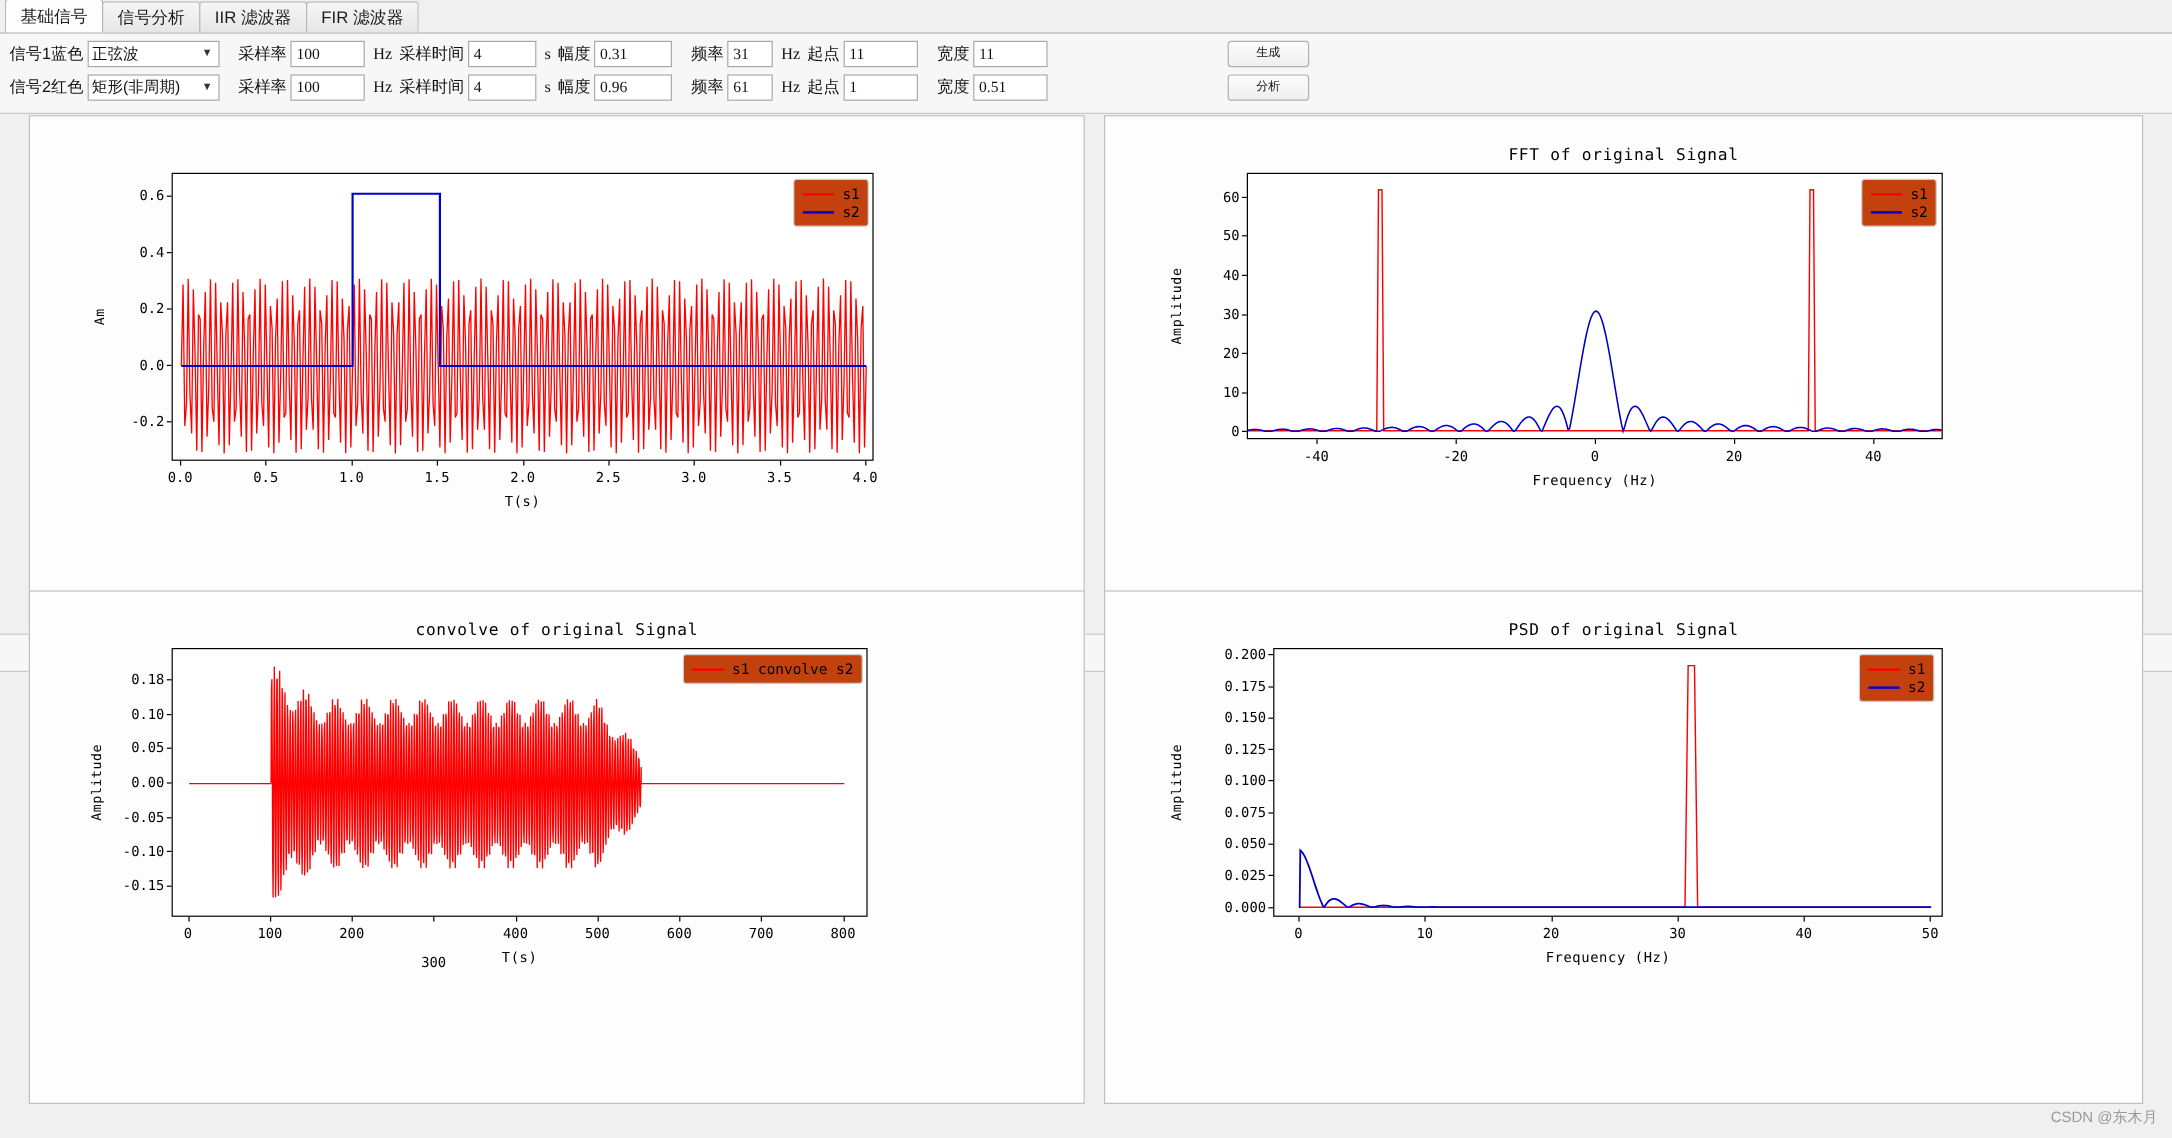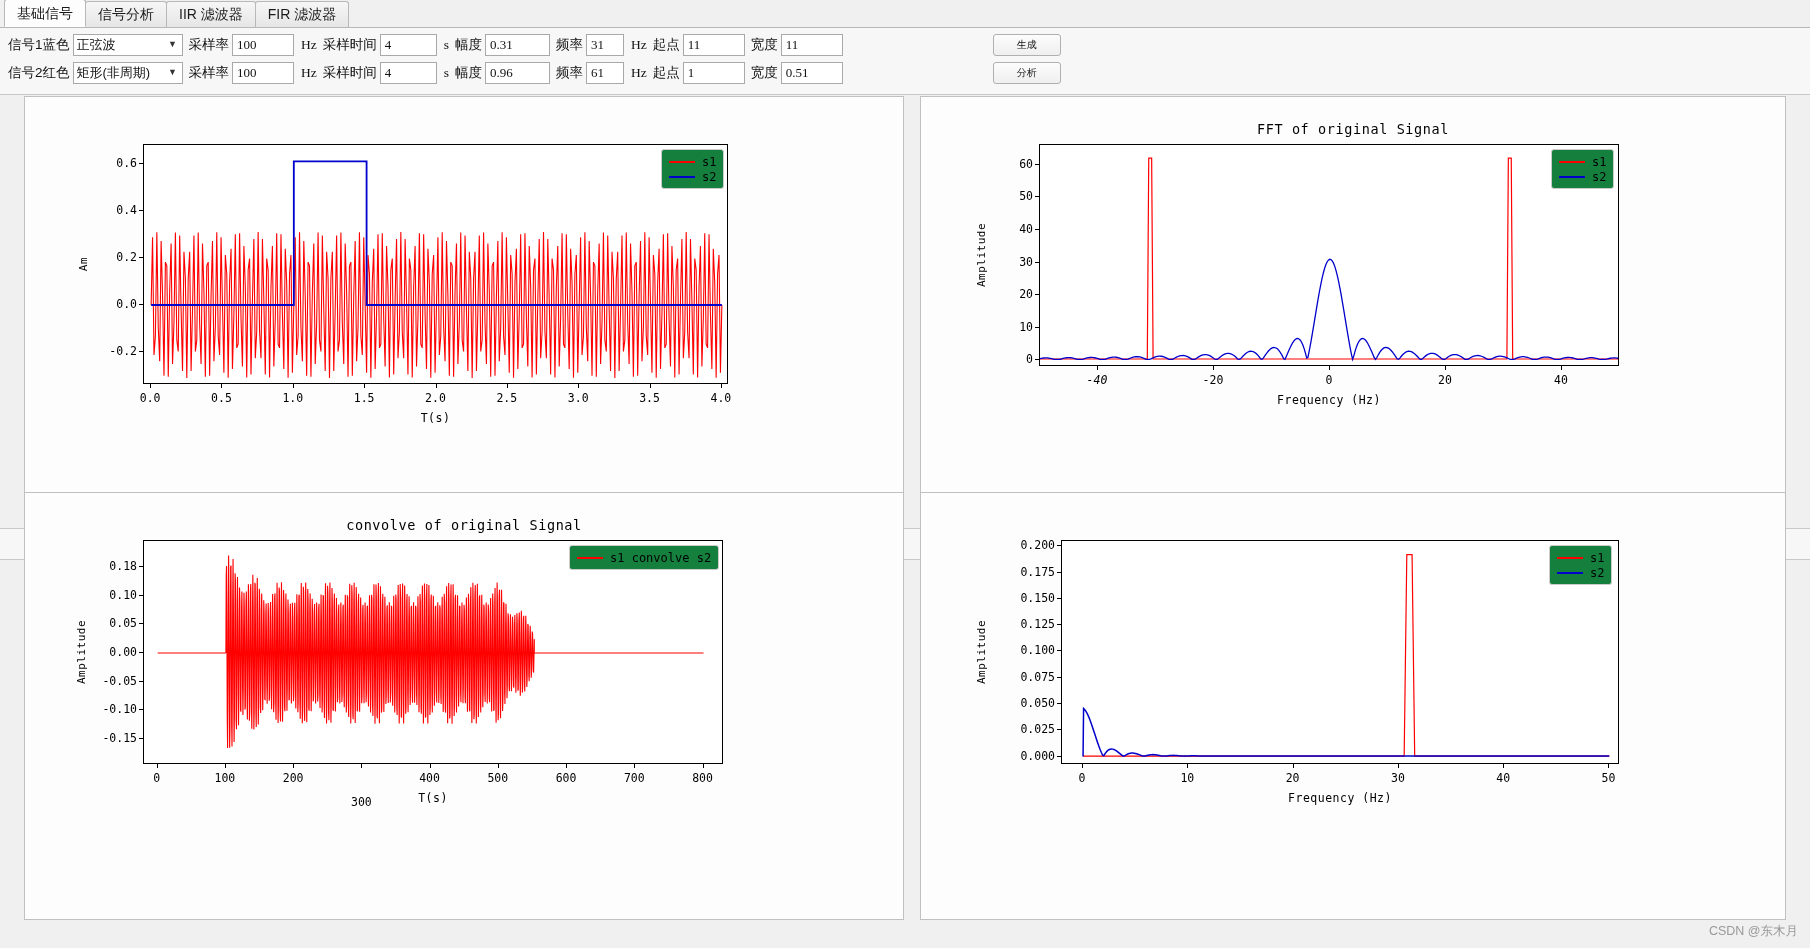--- a/index.html
+++ b/index.html
@@ -57,21 +57,21 @@
     align-items: center;
     height: 25px;
     margin-bottom: 3px;
     white-space: nowrap;
   }
   .lbl {
     font-size: 13.5px;
     color: #111;
     margin-right: 3px;
   }
-  .lbl.sp { margin-left: 6px; }
+  .lbl.sp { margin-left: 16px; }
   .unit {
     font-size: 13.5px;
     color: #111;
     margin: 0 6px 0 7px;
     font-family: "Liberation Serif", serif;
   }
   .select {
     width: 110px; height: 22px;
     border: 1px solid #a9a9a9;
     background: #fff;
@@ -206,21 +206,21 @@
     font-family: "DejaVu Sans Mono", monospace;
   }
   .tickm {
     position: absolute;
     background: #000;
   }
   .legend {
     position: absolute;
     border: 1px solid #ccc;
     border-radius: 3px;
-    background: #15803d;
+    background: #c2410c;
     padding: 4px 7px;
     font-size: 12px;
     font-family: "DejaVu Sans Mono", monospace;
   }
   .legrow {
     display: flex; align-items: center;
     height: 15px;
     white-space: nowrap;
   }
   .legline {
@@ -376,21 +376,21 @@
         <div class="ytick" style="left:70px; width:42px; top:131.88235294117646px;">40</div>
         <div class="tickm" style="left:114px; top:131.88235294117646px; width:4px; height:1px;"></div>
         <div class="ytick" style="left:70px; width:42px; top:164.52941176470588px;">30</div>
         <div class="tickm" style="left:114px; top:164.52941176470588px; width:4px; height:1px;"></div>
         <div class="ytick" style="left:70px; width:42px; top:197.1764705882353px;">20</div>
         <div class="tickm" style="left:114px; top:197.1764705882353px; width:4px; height:1px;"></div>
         <div class="ytick" style="left:70px; width:42px; top:229.8235294117647px;">10</div>
         <div class="tickm" style="left:114px; top:229.8235294117647px; width:4px; height:1px;"></div>
         <div class="ytick" style="left:70px; width:42px; top:262.47058823529414px;">0</div>
         <div class="tickm" style="left:114px; top:262.47058823529414px; width:4px; height:1px;"></div>
-        <div class="xtick" style="left:176px; top:276px;font-style:italic;">-40</div>
+        <div class="xtick" style="left:176px; top:276px;">-40</div>
         <div class="tickm" style="left:176px; top:269px; width:1px; height:4px;"></div>
         <div class="xtick" style="left:292px; top:276px;">-20</div>
         <div class="tickm" style="left:292px; top:269px; width:1px; height:4px;"></div>
         <div class="xtick" style="left:408px; top:276px;">0</div>
         <div class="tickm" style="left:408px; top:269px; width:1px; height:4px;"></div>
         <div class="xtick" style="left:524px; top:276px;">20</div>
         <div class="tickm" style="left:524px; top:269px; width:1px; height:4px;"></div>
         <div class="xtick" style="left:640px; top:276px;">40</div>
         <div class="tickm" style="left:640px; top:269px; width:1px; height:4px;"></div>
         <div class="xlab" style="left:118px; width:580px; top:296px;">Frequency (Hz)</div>
@@ -462,20 +462,21 @@
           <div class="legrow">
                <span class="legline" style="background:#ff0000;"></span>
                <span>s1 convolve s2</span>
              </div>
         </div>
       </div>
   </div>
 
   <div class="panel" id="panel-psd" style="left: 920px; top: 404px; width: 866px; height: 428px;">
     <div class="chart" id="chart-psd">
+        <div class="ctitle" style="top:24px;">PSD of original Signal</div>
         <div class="axes" style="left:140px; top:47px; width:558px; height:224px;">
              <svg width="558" height="224" viewBox="0 0 558 224">
             <polyline fill="none" stroke="#ff0000" stroke-width="1.2" points="21.06,215.0610 23.69,215.0610 26.32,215.0610 28.95,215.0610 31.58,215.0610 34.22,215.0610 36.85,215.0610 39.48,215.0610 42.11,215.0610 44.75,215.0610 47.38,215.0610 50.01,215.0610 52.64,215.0610 55.27,215.0610 57.91,215.0610 60.54,215.0610 63.17,215.0610 65.80,215.0610 68.43,215.0610 71.07,215.0610 73.70,215.0610 76.33,215.0610 78.96,215.0610 81.59,215.0610 84.23,215.0610 86.86,215.0610 89.49,215.0610 92.12,215.0610 94.75,215.0610 97.39,215.0610 100.02,215.0610 102.65,215.0610 105.28,215.0610 107.92,215.0610 110.55,215.0610 113.18,215.0610 115.81,215.0610 118.44,215.0610 121.08,215.0610 123.71,215.0610 126.34,215.0610 128.97,215.0610 131.60,215.0610 134.24,215.0610 136.87,215.0610 139.50,215.0610 142.13,215.0610 144.76,215.0610 147.40,215.0610 150.03,215.0610 152.66,215.0610 155.29,215.0610 157.92,215.0610 160.56,215.0610 163.19,215.0610 165.82,215.0610 168.45,215.0610 171.08,215.0610 173.72,215.0610 176.35,215.0610 178.98,215.0610 181.61,215.0610 184.25,215.0610 186.88,215.0610 189.51,215.0610 192.14,215.0610 194.77,215.0610 197.41,215.0610 200.04,215.0610 202.67,215.0610 205.30,215.0610 207.93,215.0610 210.57,215.0610 213.20,215.0610 215.83,215.0610 218.46,215.0610 221.09,215.0610 223.73,215.0610 226.36,215.0610 228.99,215.0610 231.62,215.0610 234.25,215.0610 236.89,215.0610 239.52,215.0610 242.15,215.0610 244.78,215.0610 247.42,215.0610 250.05,215.0610 252.68,215.0610 255.31,215.0610 257.94,215.0610 260.58,215.0610 263.21,215.0610 265.84,215.0610 268.47,215.0610 271.10,215.0610 273.74,215.0610 276.37,215.0610 279.00,215.0610 281.63,215.0610 284.26,215.0610 286.90,215.0610 289.53,215.0610 292.16,215.0610 294.79,215.0610 297.42,215.0610 300.06,215.0610 302.69,215.0610 305.32,215.0610 307.95,215.0610 310.58,215.0610 313.22,215.0610 315.85,215.0610 318.48,215.0610 321.11,215.0610 323.75,215.0610 326.38,215.0610 329.01,215.0610 331.64,215.0610 334.27,215.0610 336.91,215.0610 339.54,215.0610 342.17,215.0610 344.80,13.6714 347.43,13.6714 350.07,13.6714 352.70,215.0610 355.33,215.0610 357.96,215.0610 360.59,215.0610 363.23,215.0610 365.86,215.0610 368.49,215.0610 371.12,215.0610 373.75,215.0610 376.39,215.0610 379.02,215.0610 381.65,215.0610 384.28,215.0610 386.92,215.0610 389.55,215.0610 392.18,215.0610 394.81,215.0610 397.44,215.0610 400.08,215.0610 402.71,215.0610 405.34,215.0610 407.97,215.0610 410.60,215.0610 413.24,215.0610 415.87,215.0610 418.50,215.0610 421.13,215.0610 423.76,215.0610 426.40,215.0610 429.03,215.0610 431.66,215.0610 434.29,215.0610 436.92,215.0610 439.56,215.0610 442.19,215.0610 444.82,215.0610 447.45,215.0610 450.08,215.0610 452.72,215.0610 455.35,215.0610 457.98,215.0610 460.61,215.0610 463.25,215.0610 465.88,215.0610 468.51,215.0610 471.14,215.0610 473.77,215.0610 476.41,215.0610 479.04,215.0610 481.67,215.0610 484.30,215.0610 486.93,215.0610 489.57,215.0610 492.20,215.0610 494.83,215.0610 497.46,215.0610 500.09,215.0610 502.73,215.0610 505.36,215.0610 507.99,215.0610 510.62,215.0610 513.25,215.0610 515.89,215.0610 518.52,215.0610 521.15,215.0610 523.78,215.0610 526.42,215.0610 529.05,215.0610 531.68,215.0610 534.31,215.0610 536.94,215.0610 539.58,215.0610 542.21,215.0610 544.84,215.0610 547.47,215.0610"></polyline>
             <polyline fill="none" stroke="#0000cc" stroke-width="1.5" points="21.056603773584904,215.5868544600939 21.58,167.5541 22.85,168.7951 24.11,170.5940 25.37,172.9007 26.64,175.6550 27.90,178.7884 29.16,182.2260 30.43,185.8888 31.69,189.6956 32.95,193.5654 34.22,197.4192 35.48,201.1821 36.74,204.7850 38.01,208.1662 39.27,211.2724 40.53,214.0600 41.80,214.6781 43.06,212.6174 44.32,210.9438 45.59,209.6592 46.85,208.7556 48.11,208.2159 49.38,208.0150 50.64,208.1209 51.90,208.4958 53.17,209.0979 54.43,209.8827 55.69,210.8041 56.96,211.8163 58.22,212.8748 59.48,213.9377 60.75,214.9559 62.01,214.9559 63.28,214.3798 64.54,213.6332 65.80,213.0224 67.07,212.5583 68.33,212.2456 69.59,212.0836 70.86,212.0664 72.12,212.1833 73.38,212.4198 74.65,212.7583 75.91,213.1788 77.17,213.6598 78.44,214.1794 79.70,214.7156 80.96,214.9559 82.23,214.9559 83.49,214.9505 84.75,214.5383 86.02,214.1930 87.28,213.9230 88.54,213.7334 89.81,213.6260 91.07,213.5994 92.33,213.6497 93.60,213.7700 94.86,213.9516 96.12,214.1839 97.39,214.4552 98.65,214.7530 99.91,214.9559 101.18,214.9559 102.44,214.9559 103.70,214.9559 104.97,214.9559 106.23,214.7481 107.49,214.5789 108.76,214.4574 110.02,214.3854 111.28,214.3629 112.55,214.3879 113.81,214.4569 115.07,214.5649 116.34,214.7057 117.60,214.8722 118.86,214.9559 120.13,214.9559 121.39,214.9559 122.65,214.9559 123.92,214.9559 125.18,214.9559 126.44,214.9559 127.71,214.9410 128.97,214.8600 130.24,214.8107 131.50,214.7932 132.76,214.8067 134.03,214.8490 135.29,214.9172 136.55,214.9559 137.82,214.9559 139.08,214.9559 140.34,214.9559 141.61,214.9559 142.87,214.9559 144.13,214.9559 145.40,214.9559 146.66,214.9559 147.92,214.9559 149.19,214.9559 150.45,214.9559 151.71,214.9559 152.98,214.9559 154.24,214.9559 155.50,214.9559 156.77,214.9559 158.03,214.9559 159.29,214.9559 160.56,214.9559 161.82,214.9559 163.08,214.9559 164.35,214.9559 165.61,214.9559 166.87,214.9559 168.14,214.9559 169.40,214.9559 170.66,214.9559 171.93,214.9559 173.19,214.9559 174.45,214.9559 175.72,214.9559 176.98,214.9559 178.24,214.9559 179.51,214.9559 180.77,214.9559 182.03,214.9559 183.30,214.9559 184.56,214.9559 185.82,214.9559 187.09,214.9559 188.35,214.9559 189.61,214.9559 190.88,214.9559 192.14,214.9559 193.40,214.9559 194.67,214.9559 195.93,214.9559 197.20,214.9559 198.46,214.9559 199.72,214.9559 200.99,214.9559 202.25,214.9559 203.51,214.9559 204.78,214.9559 206.04,214.9559 207.30,214.9559 208.57,214.9559 209.83,214.9559 211.09,214.9559 212.36,214.9559 213.62,214.9559 214.88,214.9559 216.15,214.9559 217.41,214.9559 218.67,214.9559 219.94,214.9559 221.20,214.9559 222.46,214.9559 223.73,214.9559 224.99,214.9559 226.25,214.9559 227.52,214.9559 228.78,214.9559 230.04,214.9559 231.31,214.9559 232.57,214.9559 233.83,214.9559 235.10,214.9559 236.36,214.9559 237.62,214.9559 238.89,214.9559 240.15,214.9559 241.41,214.9559 242.68,214.9559 243.94,214.9559 245.20,214.9559 246.47,214.9559 247.73,214.9559 248.99,214.9559 250.26,214.9559 251.52,214.9559 252.78,214.9559 254.05,214.9559 255.31,214.9559 256.57,214.9559 257.84,214.9559 259.10,214.9559 260.36,214.9559 261.63,214.9559 262.89,214.9559 264.16,214.9559 265.42,214.9559 266.68,214.9559 267.95,214.9559 269.21,214.9559 270.47,214.9559 271.74,214.9559 273.00,214.9559 274.26,214.9559 275.53,214.9559 276.79,214.9559 278.05,214.9559 279.32,214.9559 280.58,214.9559 281.84,214.9559 283.11,214.9559 284.37,214.9559 285.63,214.9559 286.90,214.9559 288.16,214.9559 289.42,214.9559 290.69,214.9559 291.95,214.9559 293.21,214.9559 294.48,214.9559 295.74,214.9559 297.00,214.9559 298.27,214.9559 299.53,214.9559 300.79,214.9559 302.06,214.9559 303.32,214.9559 304.58,214.9559 305.85,214.9559 307.11,214.9559 308.37,214.9559 309.64,214.9559 310.90,214.9559 312.16,214.9559 313.43,214.9559 314.69,214.9559 315.95,214.9559 317.22,214.9559 318.48,214.9559 319.74,214.9559 321.01,214.9559 322.27,214.9559 323.53,214.9559 324.80,214.9559 326.06,214.9559 327.32,214.9559 328.59,214.9559 329.85,214.9559 331.12,214.9559 332.38,214.9559 333.64,214.9559 334.91,214.9559 336.17,214.9559 337.43,214.9559 338.70,214.9559 339.96,214.9559 341.22,214.9559 342.49,214.9559 343.75,214.9559 345.01,214.9559 346.28,214.9559 347.54,214.9559 348.80,214.9559 350.07,214.9559 351.33,214.9559 352.59,214.9559 353.86,214.9559 355.12,214.9559 356.38,214.9559 357.65,214.9559 358.91,214.9559 360.17,214.9559 361.44,214.9559 362.70,214.9559 363.96,214.9559 365.23,214.9559 366.49,214.9559 367.75,214.9559 369.02,214.9559 370.28,214.9559 371.54,214.9559 372.81,214.9559 374.07,214.9559 375.33,214.9559 376.60,214.9559 377.86,214.9559 379.12,214.9559 380.39,214.9559 381.65,214.9559 382.91,214.9559 384.18,214.9559 385.44,214.9559 386.70,214.9559 387.97,214.9559 389.23,214.9559 390.49,214.9559 391.76,214.9559 393.02,214.9559 394.28,214.9559 395.55,214.9559 396.81,214.9559 398.08,214.9559 399.34,214.9559 400.60,214.9559 401.87,214.9559 403.13,214.9559 404.39,214.9559 405.66,214.9559 406.92,214.9559 408.18,214.9559 409.45,214.9559 410.71,214.9559 411.97,214.9559 413.24,214.9559 414.50,214.9559 415.76,214.9559 417.03,214.9559 418.29,214.9559 419.55,214.9559 420.82,214.9559 422.08,214.9559 423.34,214.9559 424.61,214.9559 425.87,214.9559 427.13,214.9559 428.40,214.9559 429.66,214.9559 430.92,214.9559 432.19,214.9559 433.45,214.9559 434.71,214.9559 435.98,214.9559 437.24,214.9559 438.50,214.9559 439.77,214.9559 441.03,214.9559 442.29,214.9559 443.56,214.9559 444.82,214.9559 446.08,214.9559 447.35,214.9559 448.61,214.9559 449.87,214.9559 451.14,214.9559 452.40,214.9559 453.66,214.9559 454.93,214.9559 456.19,214.9559 457.45,214.9559 458.72,214.9559 459.98,214.9559 461.24,214.9559 462.51,214.9559 463.77,214.9559 465.04,214.9559 466.30,214.9559 467.56,214.9559 468.83,214.9559 470.09,214.9559 471.35,214.9559 472.62,214.9559 473.88,214.9559 475.14,214.9559 476.41,214.9559 477.67,214.9559 478.93,214.9559 480.20,214.9559 481.46,214.9559 482.72,214.9559 483.99,214.9559 485.25,214.9559 486.51,214.9559 487.78,214.9559 489.04,214.9559 490.30,214.9559 491.57,214.9559 492.83,214.9559 494.09,214.9559 495.36,214.9559 496.62,214.9559 497.88,214.9559 499.15,214.9559 500.41,214.9559 501.67,214.9559 502.94,214.9559 504.20,214.9559 505.46,214.9559 506.73,214.9559 507.99,214.9559 509.25,214.9559 510.52,214.9559 511.78,214.9559 513.04,214.9559 514.31,214.9559 515.57,214.9559 516.83,214.9559 518.10,214.9559 519.36,214.9559 520.62,214.9559 521.89,214.9559 523.15,214.9559 524.41,214.9559 525.68,214.9559 526.94,214.9559 528.20,214.9559 529.47,214.9559 530.73,214.9559 532.00,214.9559 533.26,214.9559 534.52,214.9559 535.79,214.9559 537.05,214.9559 538.31,214.9559 539.58,214.9559 540.84,214.9559 542.10,214.9559 543.37,214.9559 544.63,214.9559 545.89,214.9559 547.16,214.9559"></polyline>
           </svg>
            </div>
         <div class="ytick" style="left:92px; width:42px; top:52.258215962441284px;">0.200</div>
         <div class="tickm" style="left:136px; top:52.258215962441284px; width:4px; height:1px;"></div>
         <div class="ytick" style="left:92px; width:42px; top:78.5492957746479px;">0.175</div>
         <div class="tickm" style="left:136px; top:78.5492957746479px; width:4px; height:1px;"></div>

